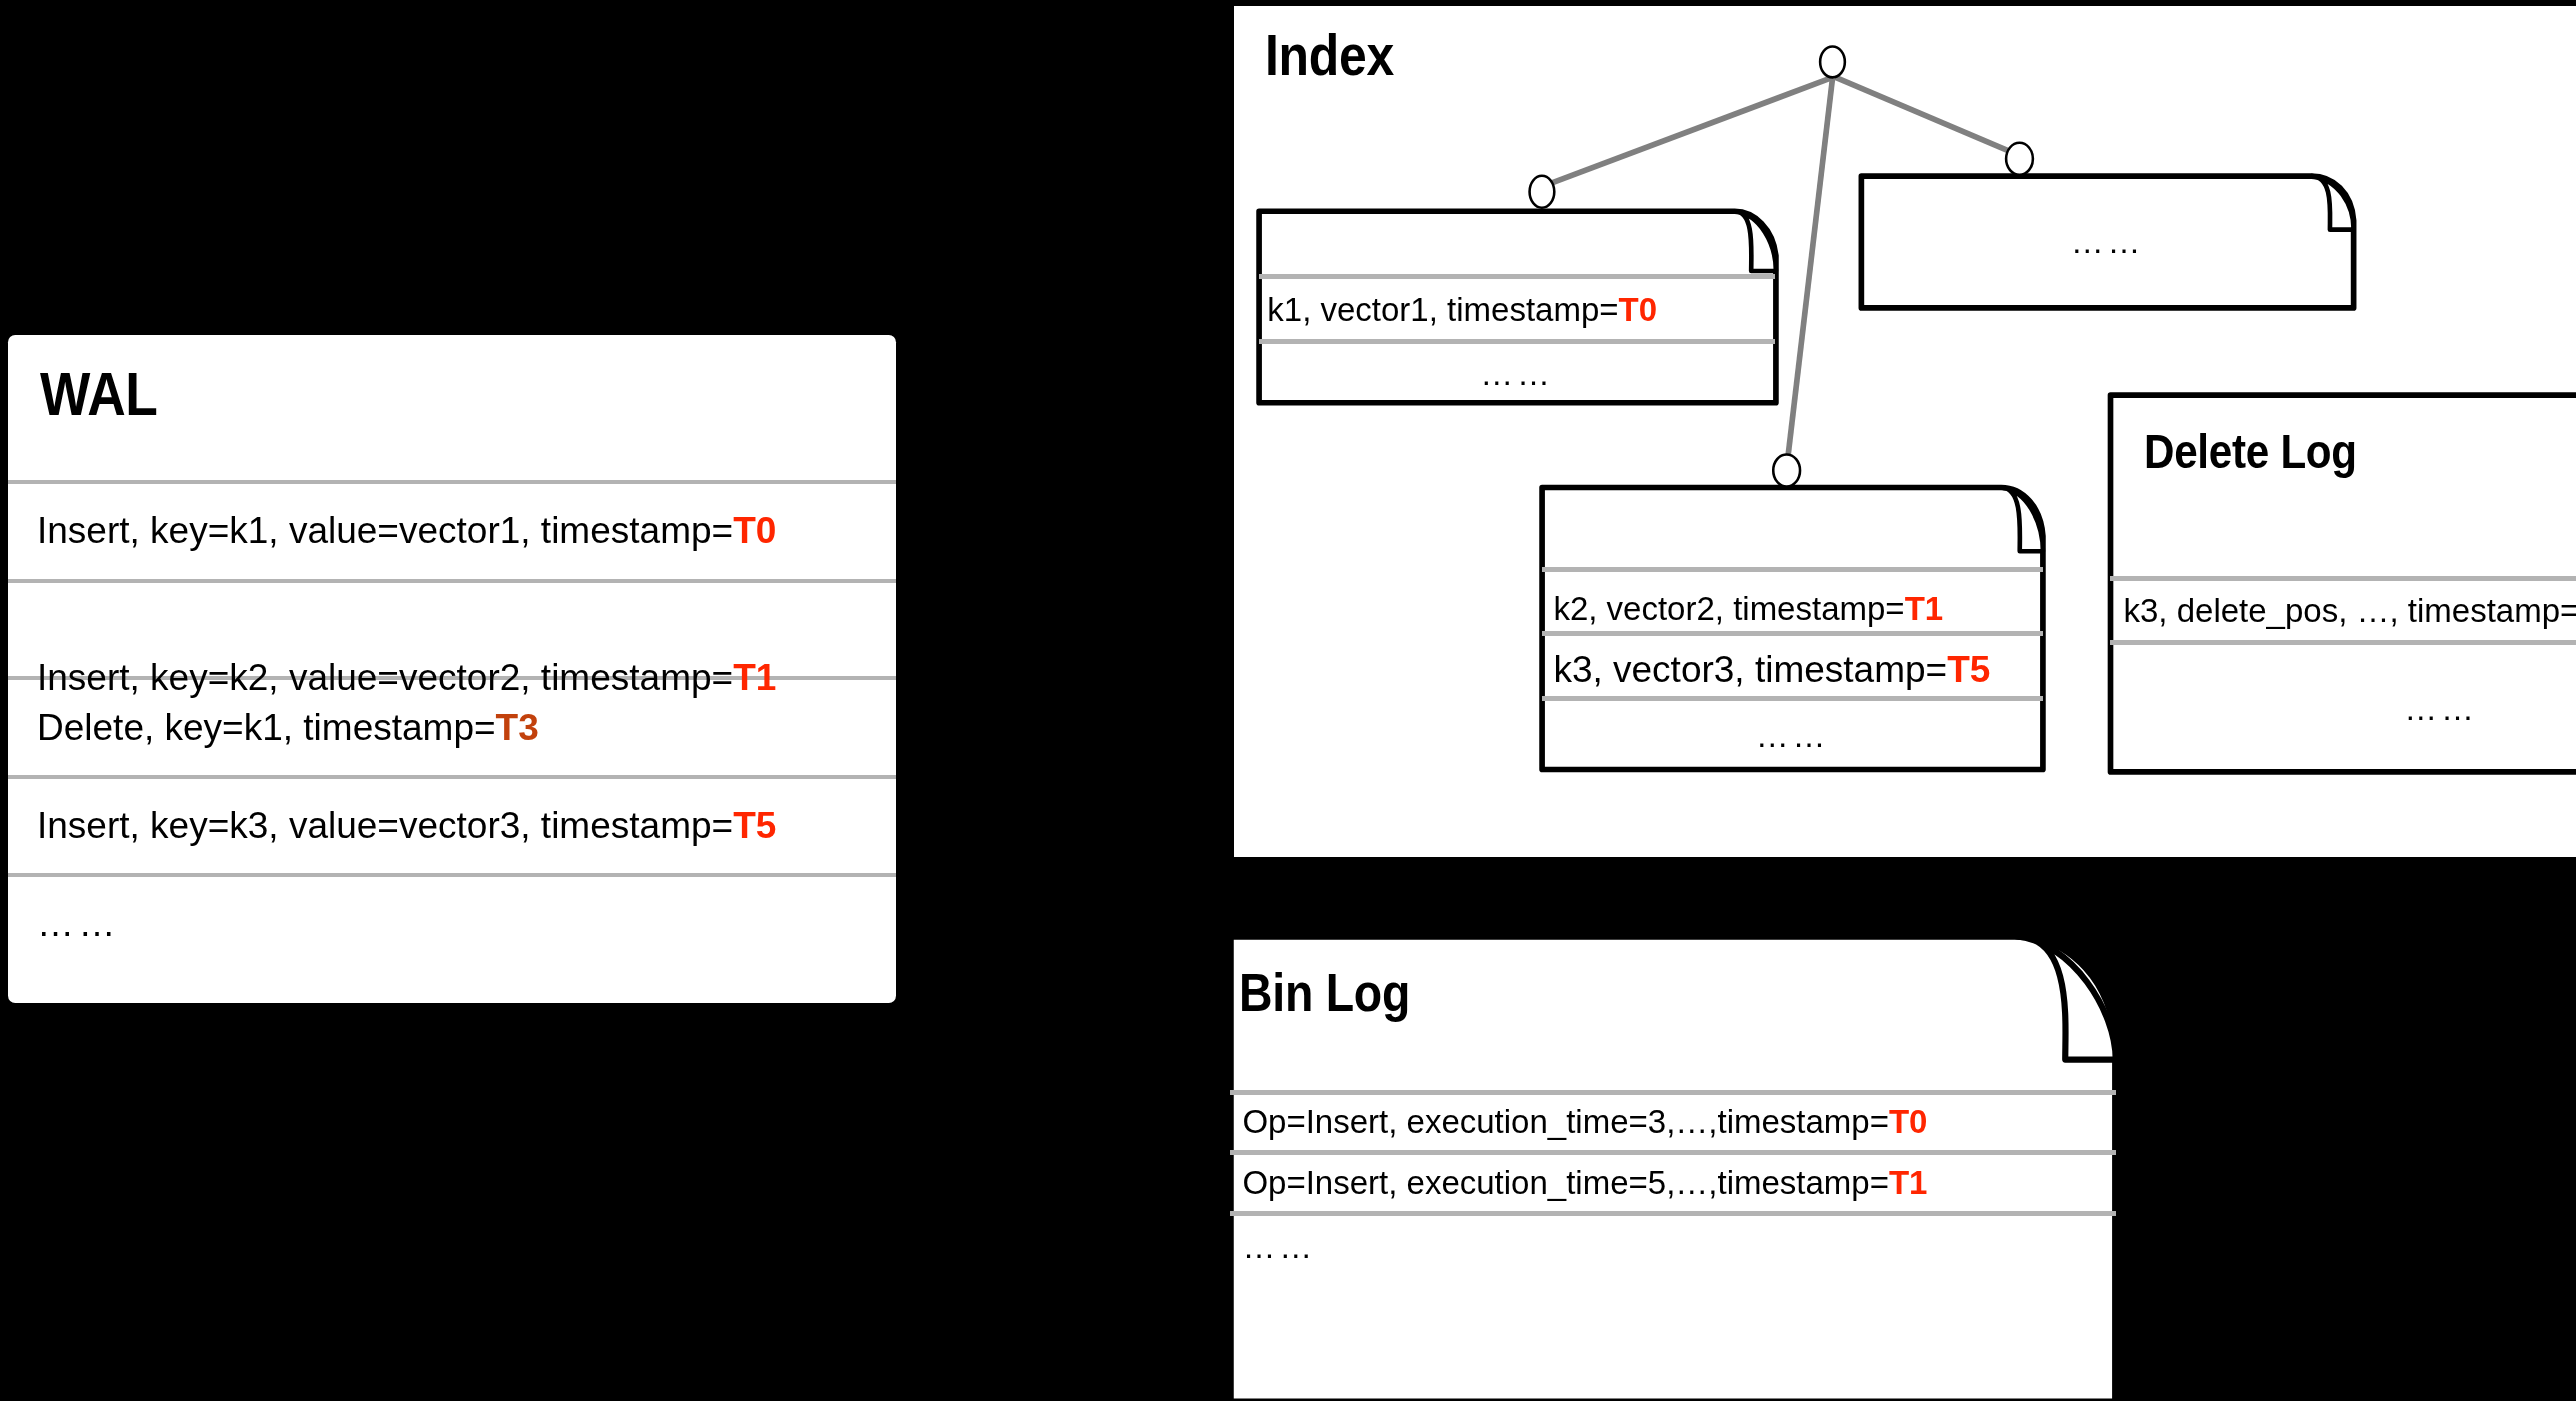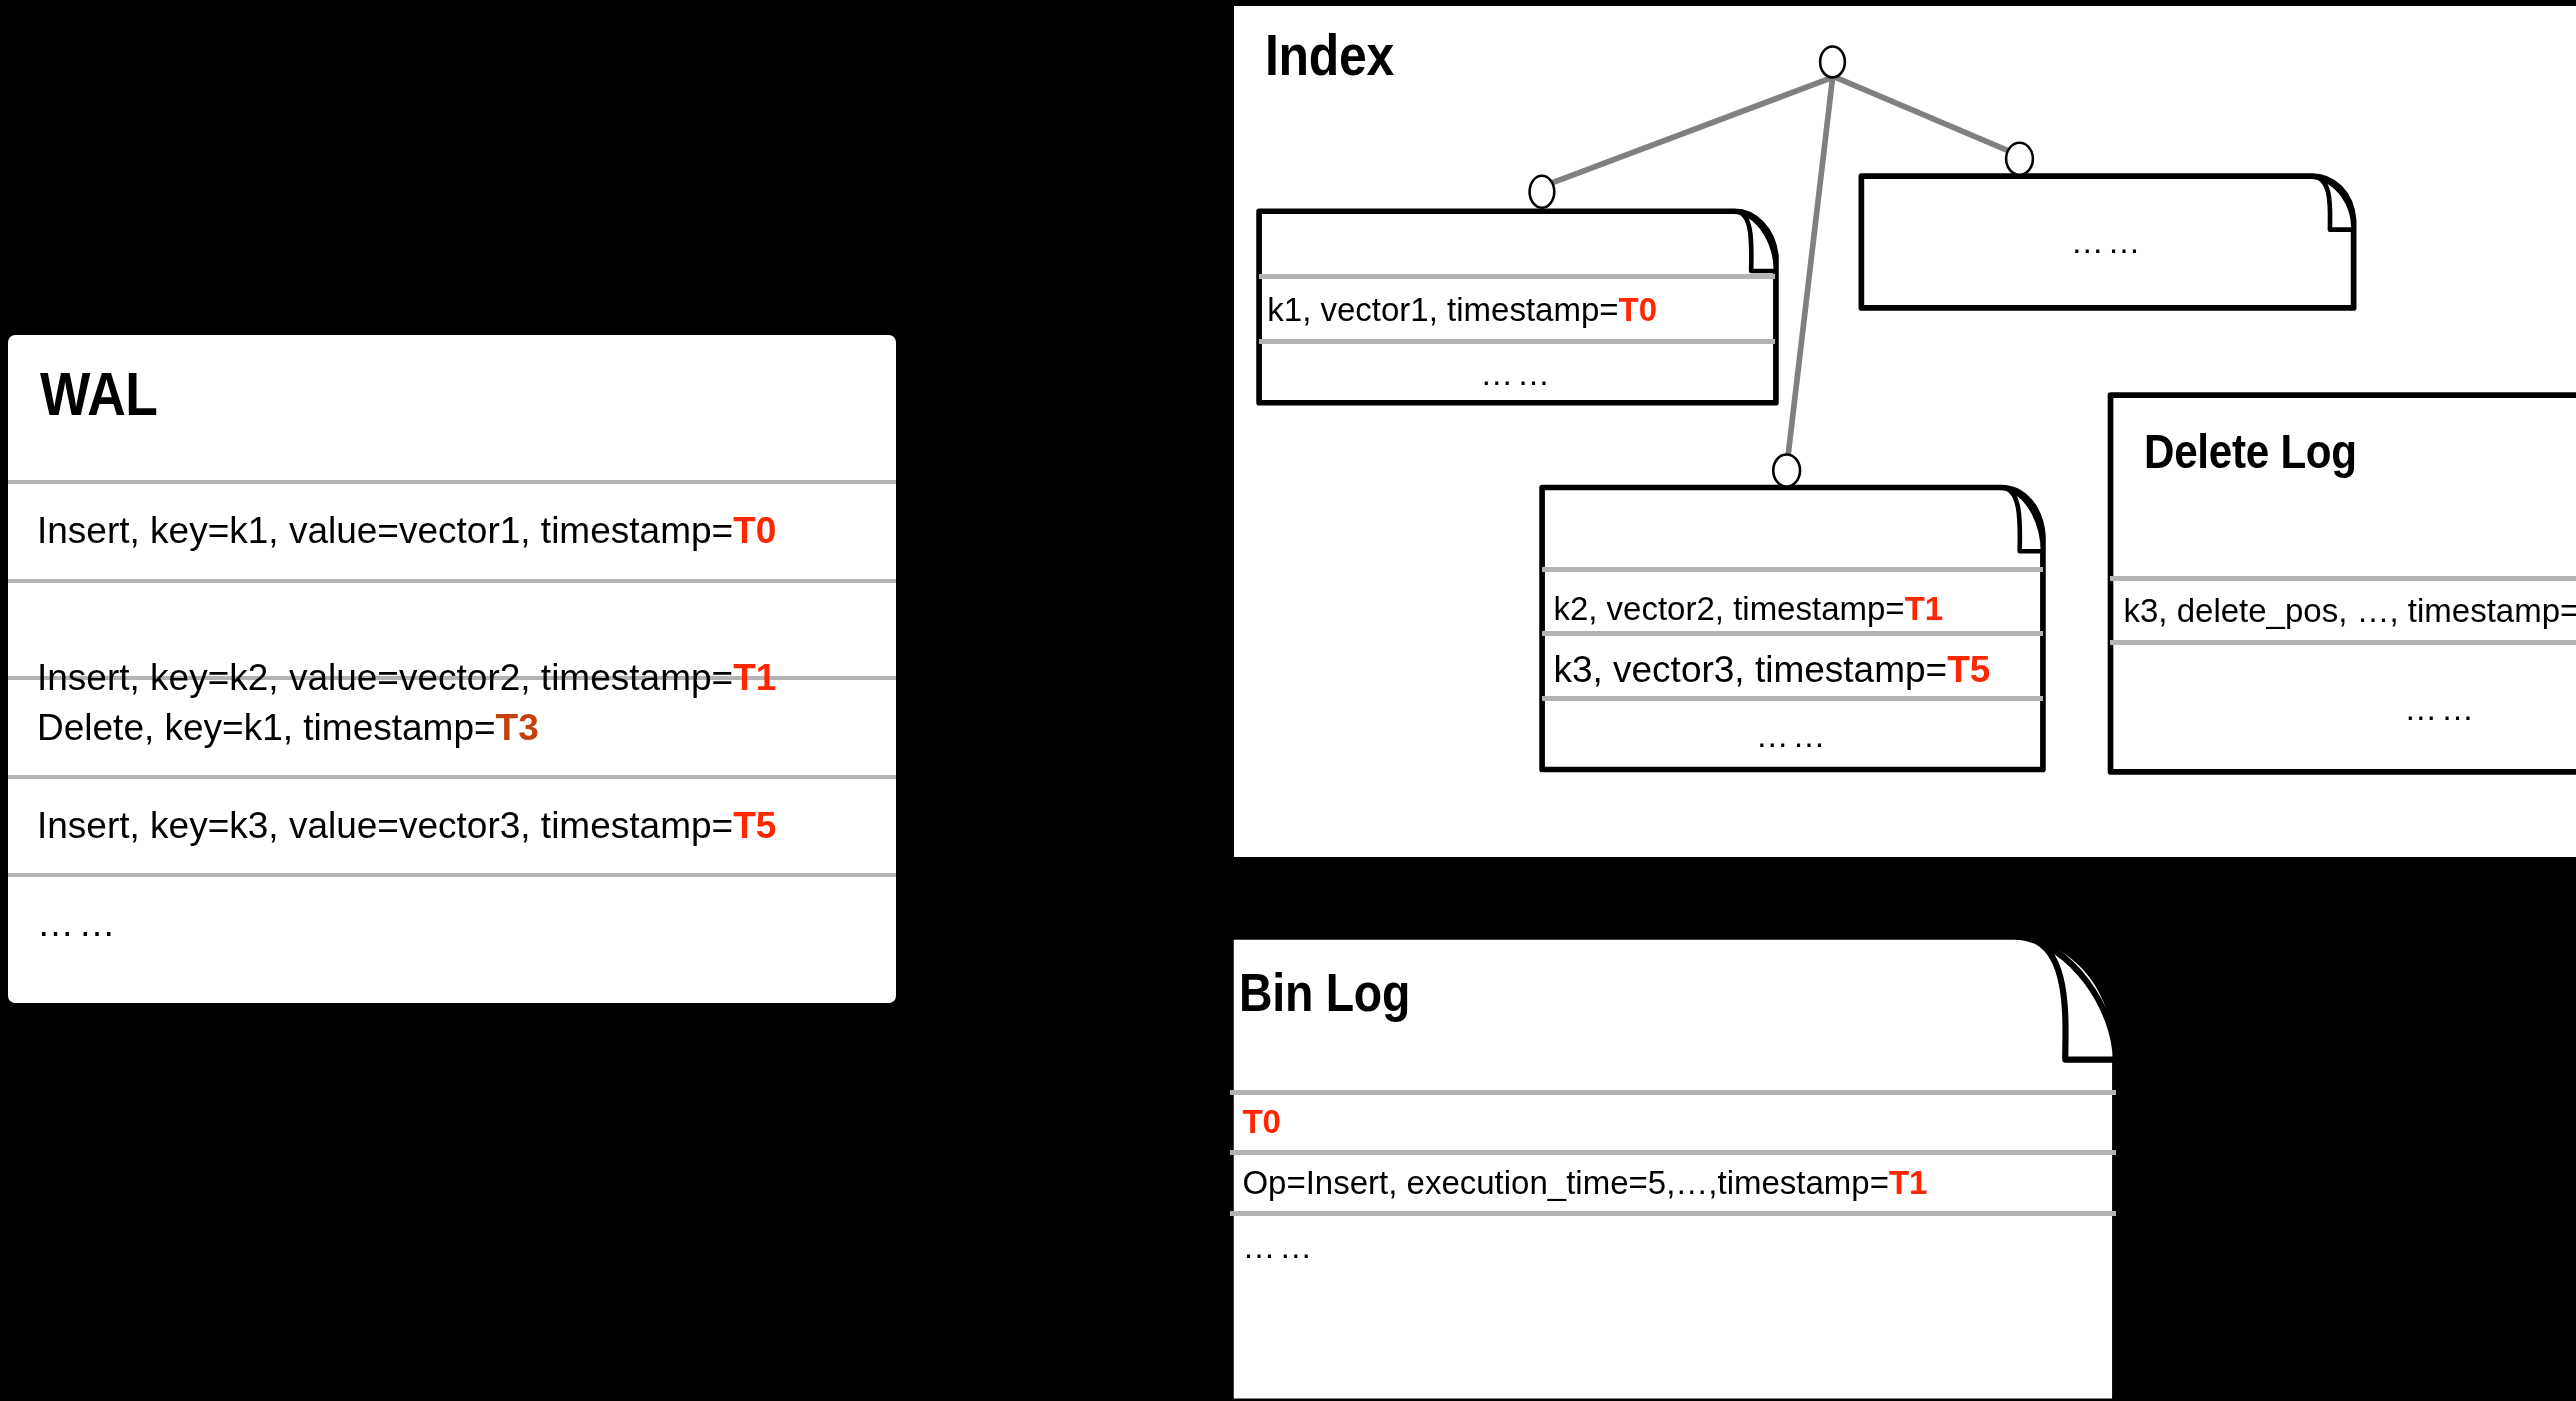--- a/index.html
+++ b/index.html
@@ -191,20 +191,21 @@
   <div class="card" style="left:1228px;top:934px;width:999px;height:468px;">
     <svg width="999" height="468" viewBox="0 0 1940 909">
       <path d="M4,4 H1530 C1640,4 1720,100 1724,210 L1724,909 H4 Z" fill="#ffffff" stroke="#000000" stroke-width="14" stroke-linejoin="round"></path>
       <path d="M1530,4 C1640,4 1626,170 1626,244 L1724,244 C1724,150 1640,16 1530,4 Z" fill="#ffffff" stroke="#000000" stroke-width="12" stroke-linejoin="round"></path>
     </svg>
     <div class="title" style="left:11.3px;top:31px;font-size:54px;">Bin Log</div>
     <div class="hrule" style="left:2.1px;top:156px;width:886px;height:4.6px;"></div>
     <div class="hrule" style="left:2.1px;top:216px;width:886px;height:4.6px;"></div>
     <div class="hrule" style="left:2.1px;top:277px;width:886px;height:4.6px;"></div>
     <div class="cardtext" style="left:14.4px;top:160px;width:874px;height:56px;font-size:33px;">
+      <span>Op=Insert, execution_time=3,…,timestamp=</span>
         <span class="ts" style="color:#FF2600;font-weight:bold;">T0</span>
     </div>
     <div class="cardtext" style="left:14.4px;top:221px;width:874px;height:56px;font-size:33px;">
       <span>Op=Insert, execution_time=5,…,timestamp=</span>
         <span class="ts" style="color:#FF2600;font-weight:bold;">T1</span>
     </div>
     <div class="cardtext" style="left:14.4px;top:282px;width:874px;height:62px;font-size:33px;">
       <span class="dots">……</span>
     </div>
   </div>

